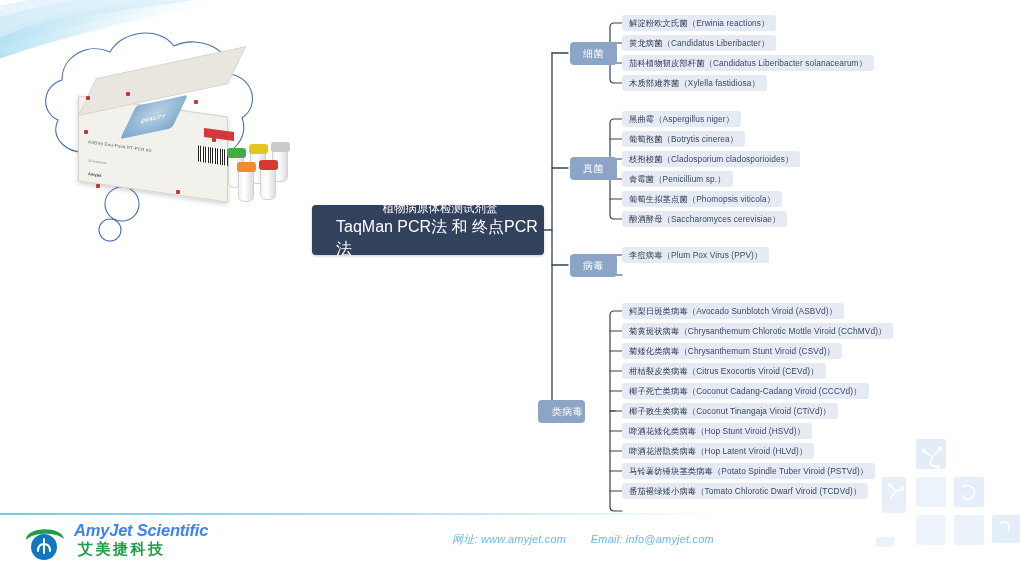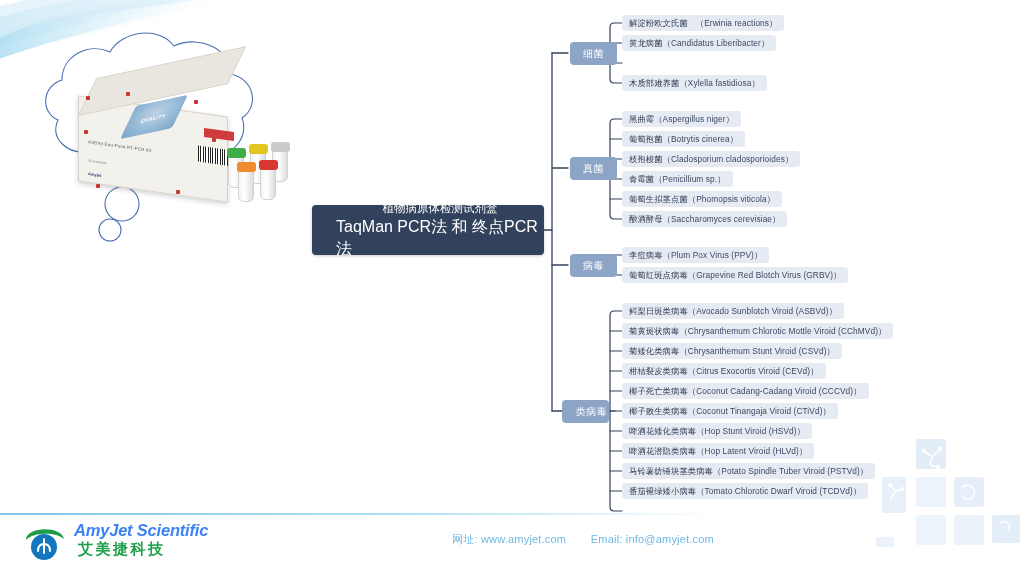--- a/index.html
+++ b/index.html
@@ -201,21 +201,21 @@
     font-size: 16.5px; font-weight: bold; font-style: italic;
     color: #3b82f6; letter-spacing: -.2px;
   }
   .logo-cn {
     position: absolute; left: 56px; top: 21px;
     font-size: 15px; font-weight: bold;
     color: #1f9e4a; letter-spacing: 2.5px;
   }
   .contact {
     position: absolute; left: 452px; top: 532px;
-    font-size: 11px; color: #6fb8e4;
+    font-size: 11px; font-style: italic; color: #6fb8e4;
     letter-spacing: .2px;
   }
   .contact .gap { display: inline-block; width: 18px; }
 </style>
 </head>
 <body>
 
 <div class="bg-layer">
   <svg class="bg-svg" width="1020" height="567">
     <defs>
@@ -343,27 +343,31 @@
 
   <svg class="wire" width="1020" height="567">
     <g fill="none" stroke="#32415c" stroke-width="1.2" stroke-linecap="round">
       <path d="M622,23 L614,23 Q610,23 610,27 L610,79 Q610,83 614,83 L622,83"></path>
       <path d="M610,43 L622,43"></path>
       <path d="M610,63 L622,63"></path>
       <path d="M615,53 L610,53"></path>
     </g>
   </svg>
   <div class="cat-chip" style="left:570px; top:42px;">细菌</div>
-  <div class="leaf" style="left:622px; top:15px;gap:8px;">
+  <div class="leaf" style="left:622px; top:15px;">
     <span>解淀粉欧文氏菌</span>
     <span class="sci">（Erwinia reactions）</span>
   </div>
   <div class="leaf" style="left:622px; top:35px;">
     <span>黄龙病菌</span>
     <span class="sci">（Candidatus Liberibacter）</span>
+  </div>
+  <div class="leaf" style="left:622px; top:55px;">
+    <span>茄科植物韧皮部杆菌</span>
+    <span class="sci">（Candidatus Liberibacter solanacearum）</span>
   </div>
   <div class="leaf" style="left:622px; top:75px;">
     <span>木质部难养菌</span>
     <span class="sci">（Xylella fastidiosa）</span>
   </div>
 
   <svg class="wire" width="1020" height="567">
     <g fill="none" stroke="#32415c" stroke-width="1.2" stroke-linecap="round">
       <path d="M622,119 L614,119 Q610,119 610,123 L610,215 Q610,219 614,219 L622,219"></path>
       <path d="M610,139 L622,139"></path>
@@ -402,42 +406,38 @@
   <svg class="wire" width="1020" height="567">
     <g fill="none" stroke="#32415c" stroke-width="1.2" stroke-linecap="round">
       <path d="M622,255 L614,255 Q610,255 610,259 L610,271 Q610,275 614,275 L622,275"></path>
       <path d="M615,265 L610,265"></path>
     </g>
   </svg>
   <div class="cat-chip" style="left:570px; top:254px;">病毒</div>
   <div class="leaf" style="left:622px; top:247px;">
     <span>李痘病毒</span>
     <span class="sci">（Plum Pox Virus (PPV)）</span>
-  </div>
-  <div class="leaf" style="left:622px; top:267px;">
-    <span>葡萄红斑点病毒</span>
-    <span class="sci">（Grapevine Red Blotch Virus (GRBV)）</span>
   </div>
 
   <svg class="wire" width="1020" height="567">
     <g fill="none" stroke="#32415c" stroke-width="1.2" stroke-linecap="round">
       <path d="M622,311 L614,311 Q610,311 610,315 L610,507 Q610,511 614,511 L622,511"></path>
       <path d="M610,331 L622,331"></path>
       <path d="M610,351 L622,351"></path>
       <path d="M610,371 L622,371"></path>
       <path d="M610,391 L622,391"></path>
       <path d="M610,411 L622,411"></path>
       <path d="M610,431 L622,431"></path>
       <path d="M610,451 L622,451"></path>
       <path d="M610,471 L622,471"></path>
       <path d="M610,491 L622,491"></path>
       <path d="M615,411 L610,411"></path>
     </g>
   </svg>
-  <div class="cat-chip" style="left:562px; top:400px;padding-left:12px;">类病毒</div>
+  <div class="cat-chip" style="left:538px; top:400px;padding-left:12px;">类病毒</div>
   <div class="leaf" style="left:622px; top:303px;">
     <span>鳄梨日斑类病毒</span>
     <span class="sci">（Avocado Sunblotch Viroid (ASBVd)）</span>
   </div>
   <div class="leaf" style="left:622px; top:323px;">
     <span>菊黄斑状病毒</span>
     <span class="sci">（Chrysanthemum Chlorotic Mottle Viroid (CChMVd)）</span>
   </div>
   <div class="leaf" style="left:622px; top:343px;">
     <span>菊矮化类病毒</span>

